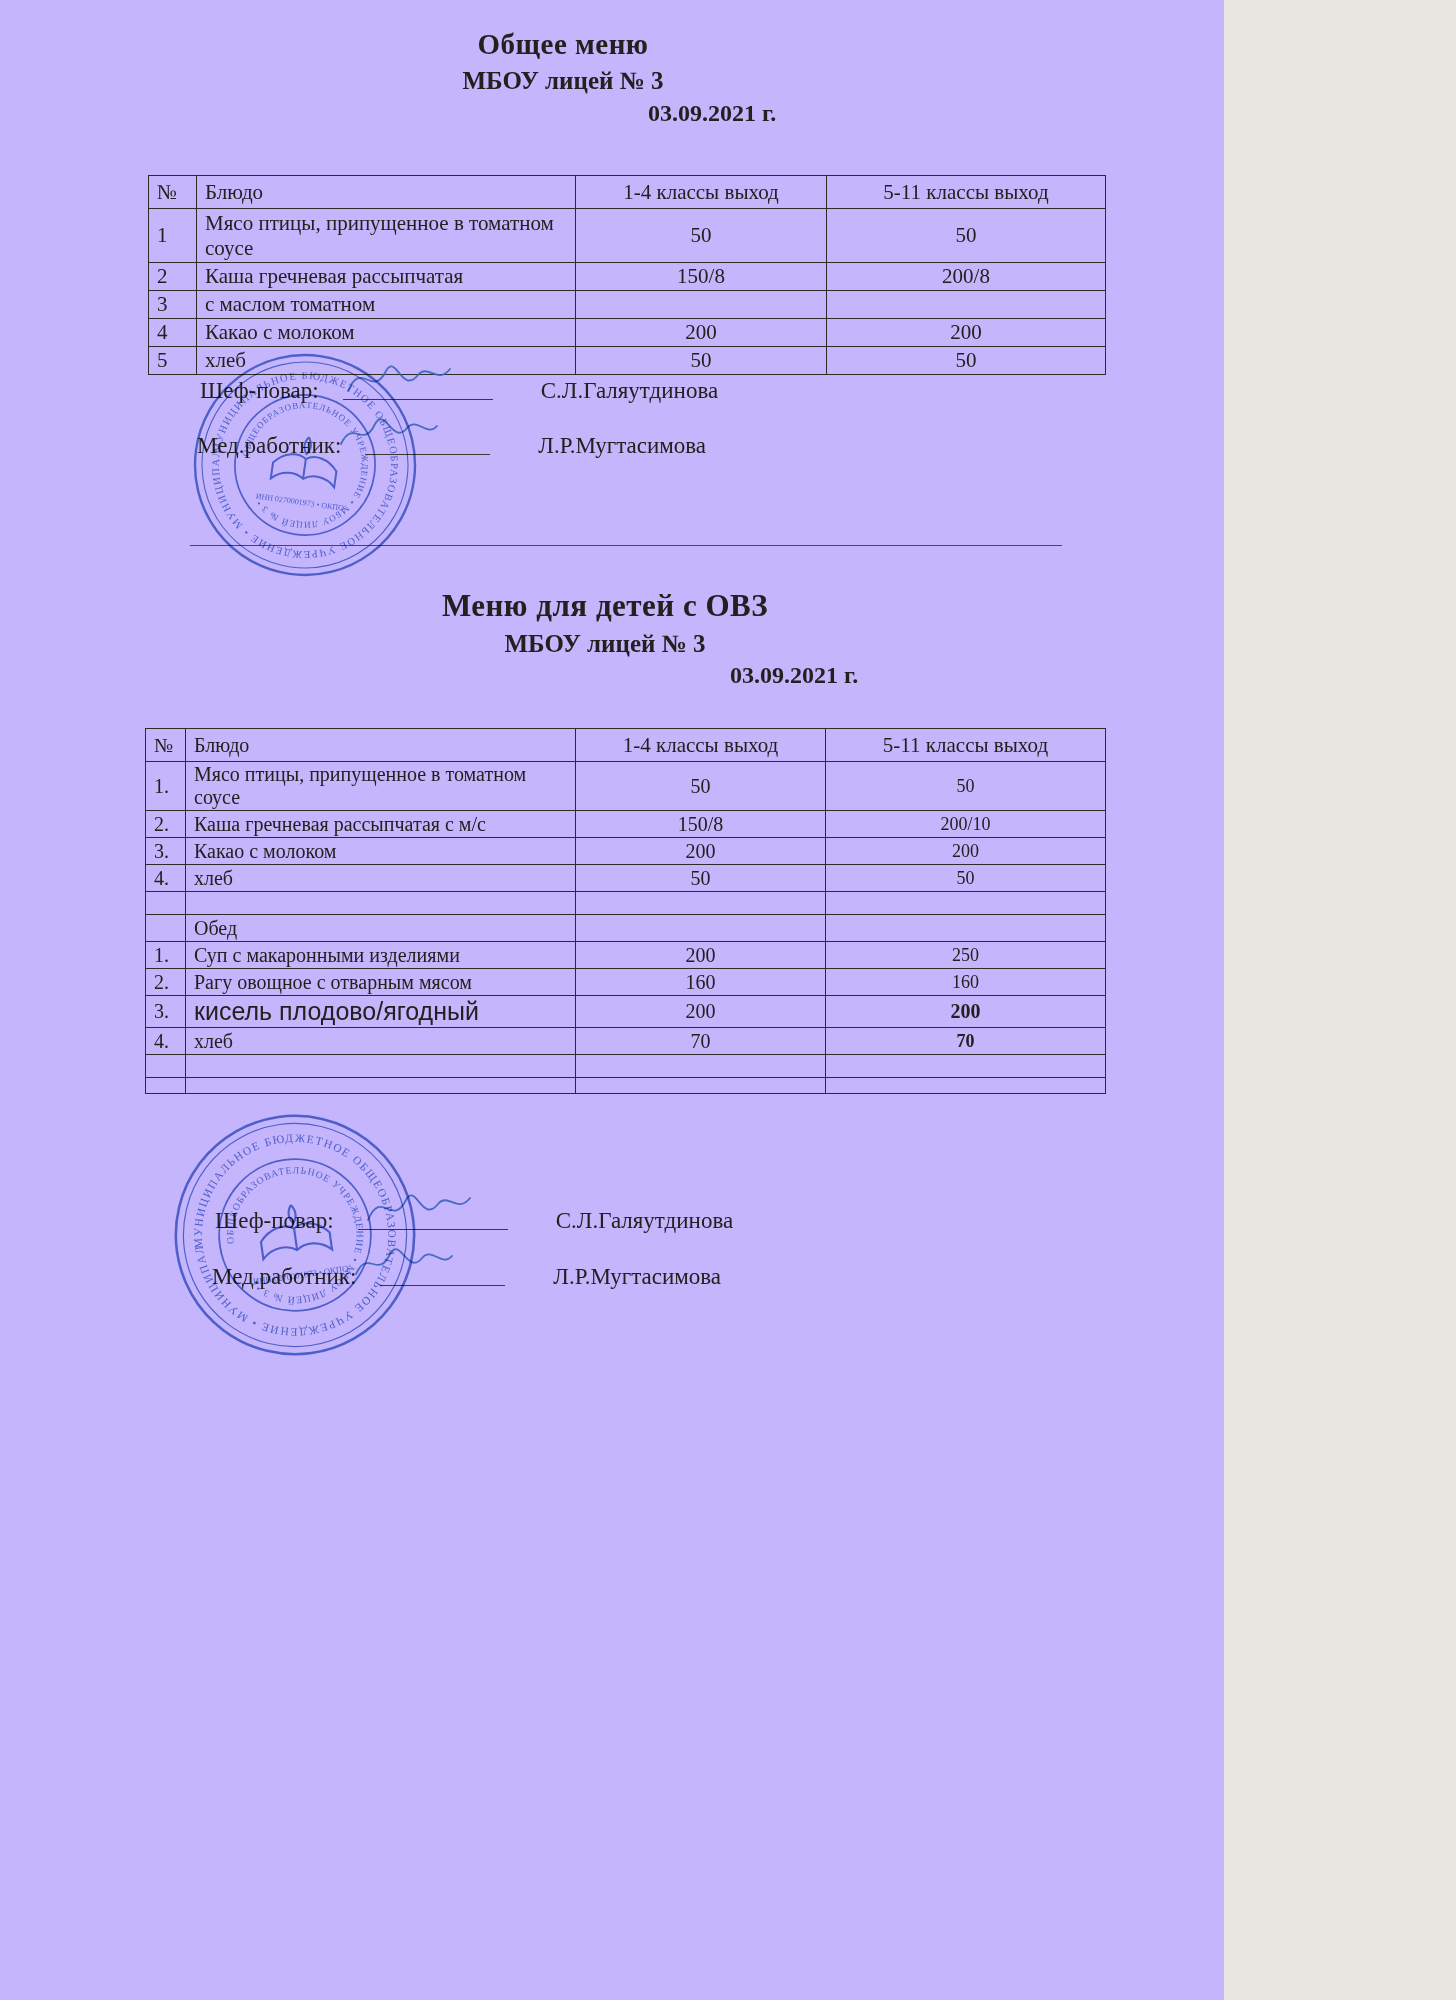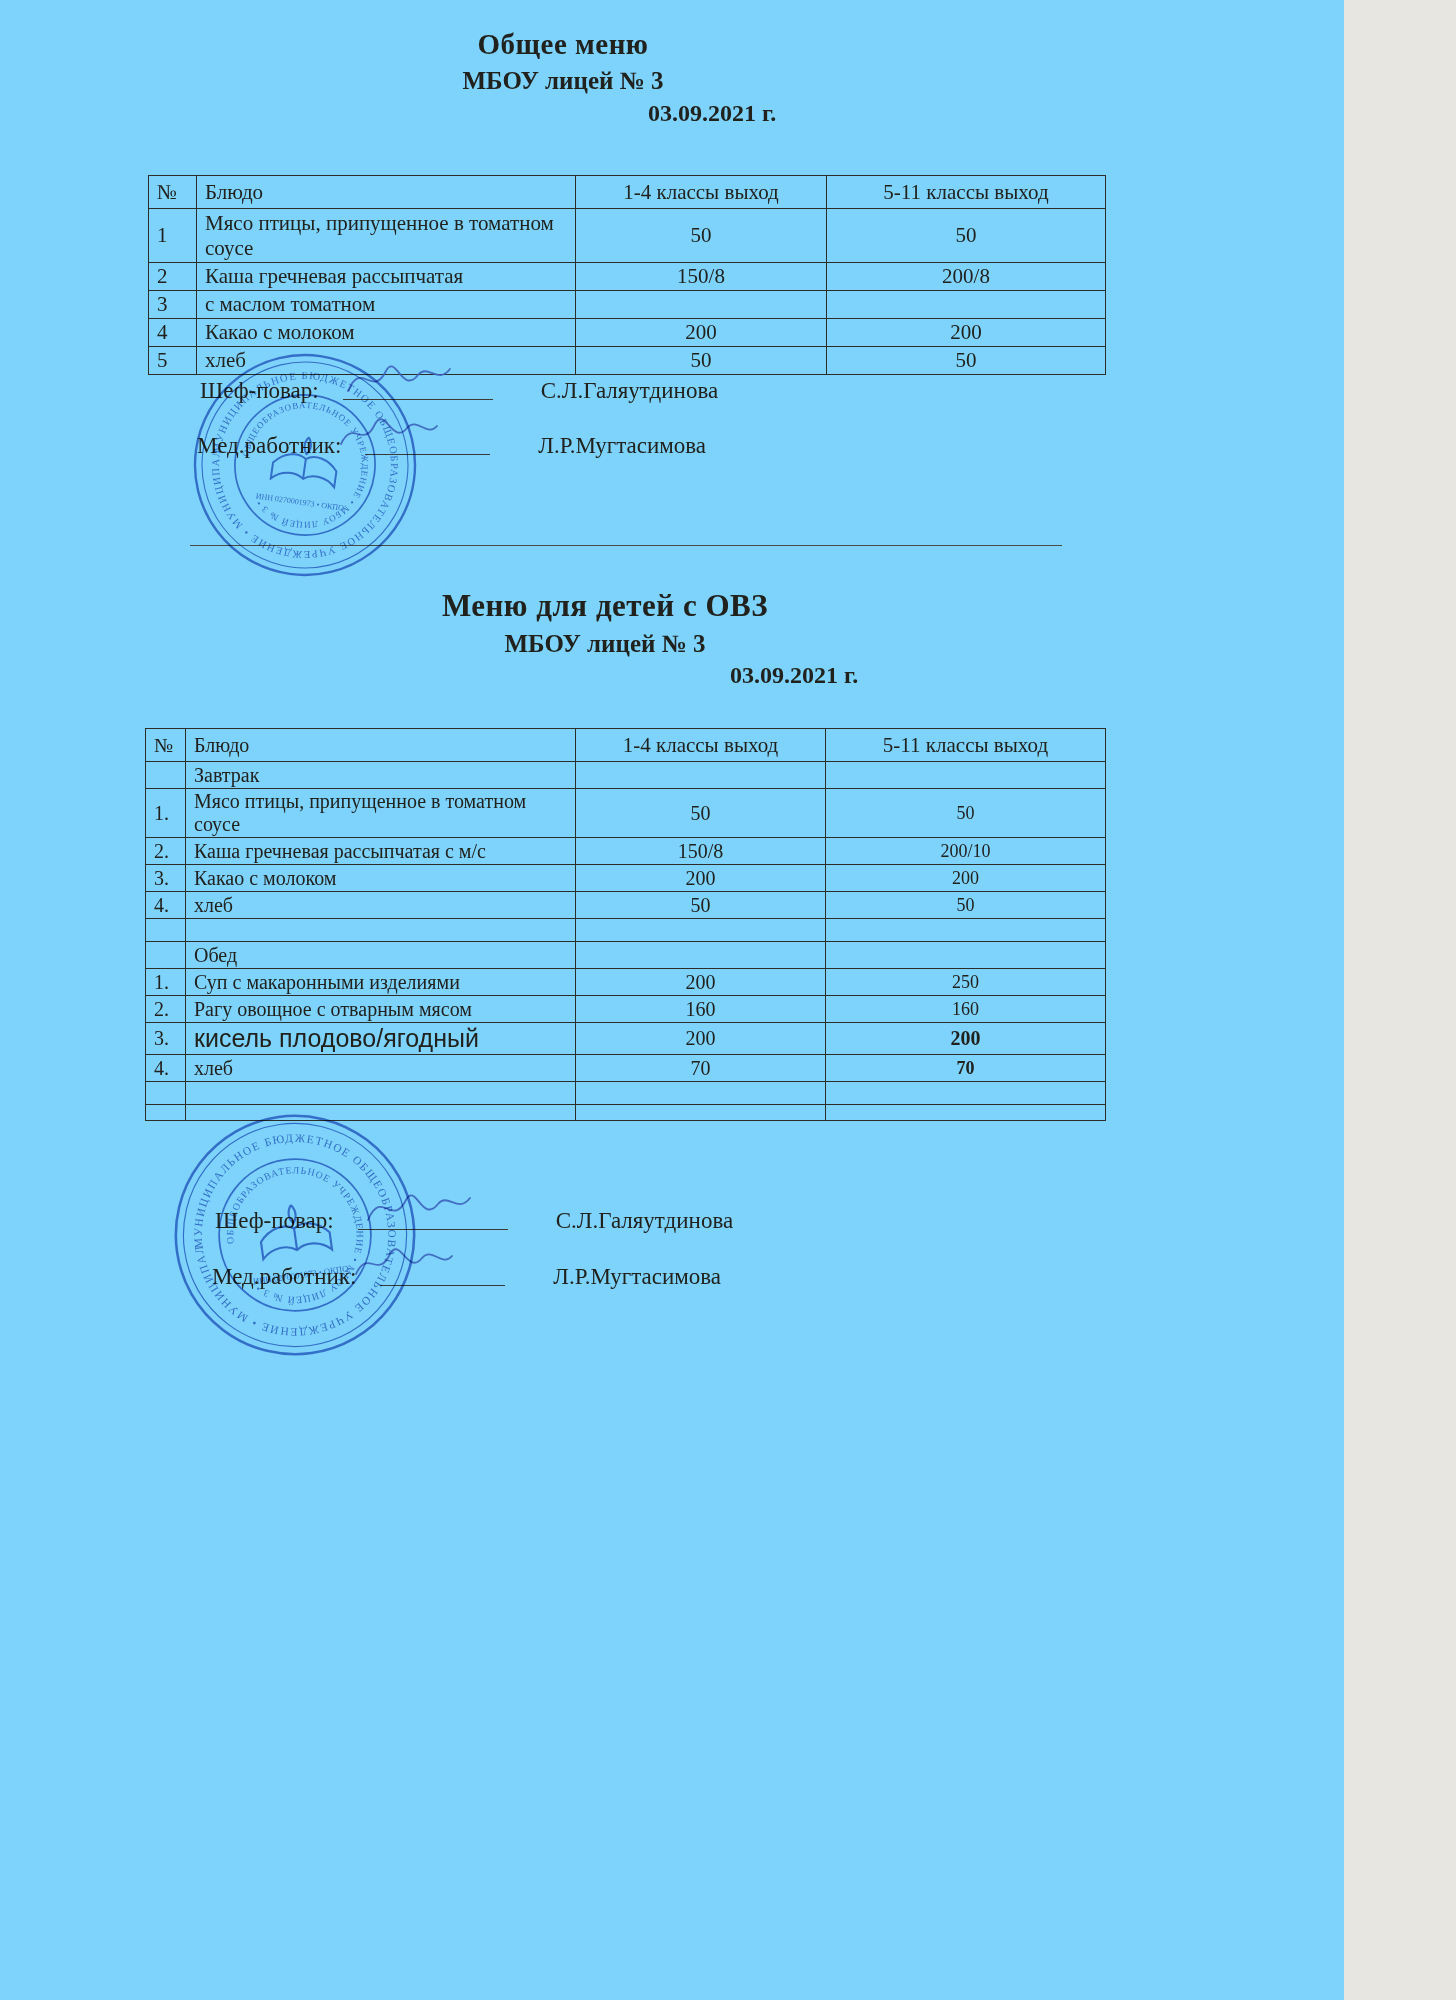--- a/index.html
+++ b/index.html
@@ -1,20 +1,20 @@
 <!DOCTYPE html>
 <html><head>
 <meta charset="utf-8">
 <style>
   html,body{margin:0;padding:0;}
   body{background:#e8e6e1;}
   .page{
     position:relative;
-    width:1344px;height:2000px;
-    background:#7dd3fc;
+    width:1224px;height:2000px;
+    background:#c4b5fd;
     font-family:"Liberation Serif", serif;
     color:#21211e;
     overflow:hidden;
   }
   
   .title-block{position:absolute;text-align:center;}
   .t-main{font-size:29px;font-weight:bold;letter-spacing:.5px;}
   .t-org{font-size:25px;font-weight:bold;margin-top:6px;}
   .t-date{position:absolute;font-size:24px;font-weight:bold;}
   
@@ -177,26 +177,20 @@
     <thead>
       <tr>
         <th>№</th>
         <th>Блюдо</th>
         <th class="c" style="font-size:21px;">1-4 классы выход</th>
         <th class="c" style="font-size:21px;">5-11 классы выход</th>
       </tr>
     </thead>
     <tbody>
       <tr class="std">
-        <td class="num"></td>
-        <td class="dish">Завтрак</td>
-        <td class="val v14"></td>
-        <td class="val v511"></td>
-      </tr>
-      <tr class="std">
         <td class="num">1.</td>
         <td class="dish">Мясо птицы, припущенное в томатном соусе</td>
         <td class="val v14">50</td>
         <td class="val v511">50</td>
       </tr>
       <tr class="std">
         <td class="num">2.</td>
         <td class="dish">Каша гречневая рассыпчатая с м/с</td>
         <td class="val v14">150/8</td>
         <td class="val v511">200/10</td>

